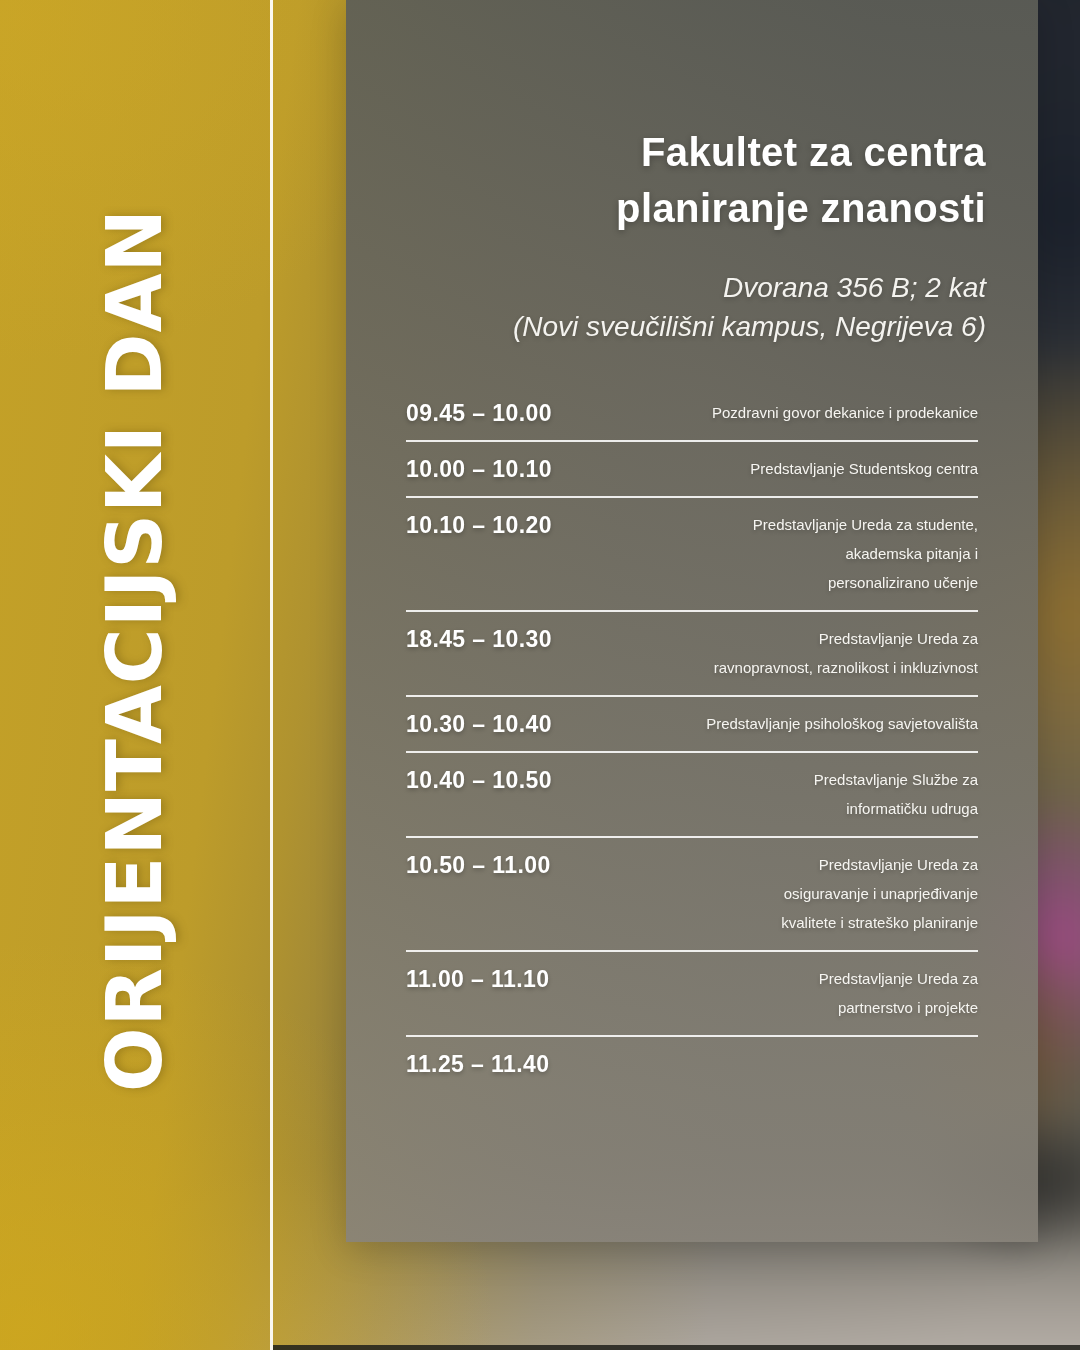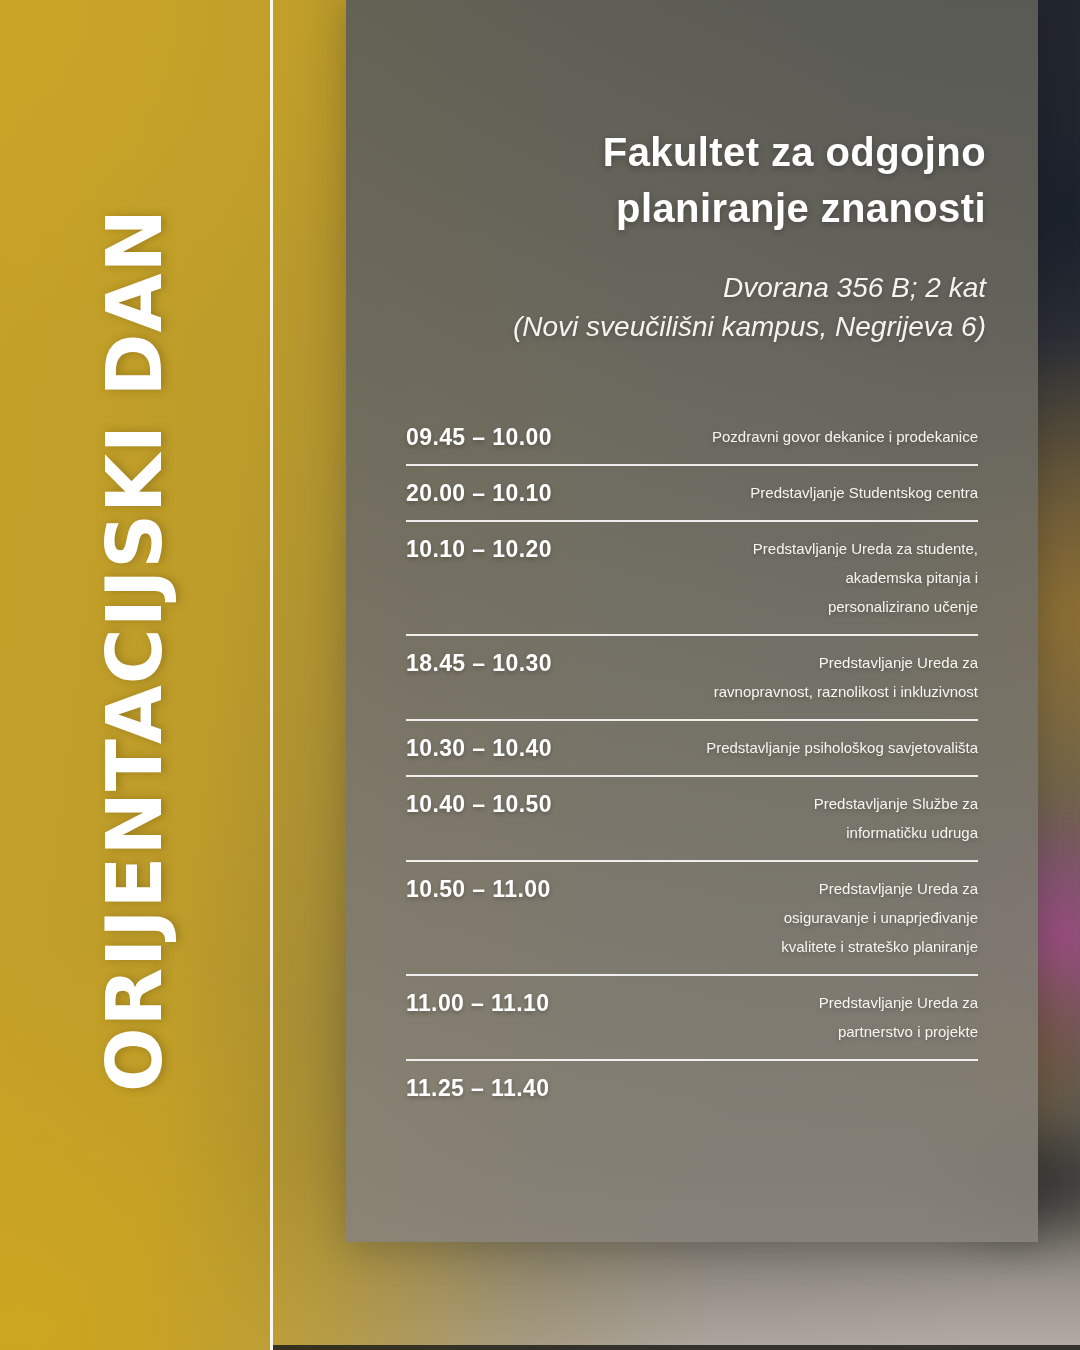--- a/index.html
+++ b/index.html
@@ -63,21 +63,21 @@
     margin:0; font-size:40px; font-weight:bold; line-height:56px;
     letter-spacing:0.4px; color:#ffffff;
     text-shadow:0 2px 6px rgba(0,0,0,0.28);
   }
   .faculty-title span { display:block; }
   .venue {
     margin-top:32px; font-size:28px; font-style:italic; line-height:39px;
     color:#f4f3ef; text-shadow:0 2px 5px rgba(0,0,0,0.22);
   }
   .venue span { display:block; }
-  .schedule { position:absolute; left:60px; right:60px; top:410px; }
+  .schedule { position:absolute; left:60px; right:60px; top:386px; }
   .schedule-row {
     position:relative; padding:12px 0 13px;
     border-bottom:2px solid rgba(255,255,255,0.88);
   }
   .schedule-row:last-child { border-bottom:none; }
   .row-time {
     position:absolute; left:0; top:14px;
     font-size:23px; font-weight:bold; letter-spacing:0.4px; color:#ffffff;
     text-shadow:0 2px 4px rgba(0,0,0,0.25);
     white-space:nowrap;
@@ -97,37 +97,37 @@
   <div class="photo-bg"></div>
   <div class="yellow-overlay"></div>
 
   <div class="vertical-title">ORIJENTACIJSKI DAN</div>
 
   <div class="divider-line"></div>
 
   <div class="panel">
     <div class="panel-header">
       <h1 class="faculty-title">
-        <span>Fakultet za odgojno</span>
+        <span>Fakultet za centra</span>
         <span>planiranje znanosti</span>
       </h1>
       <div class="venue">
         <span>Dvorana 356 B; 2 kat</span>
         <span>(Novi sveučilišni kampus, Negrijeva 6)</span>
       </div>
     </div>
 
     <div class="schedule">
   <div class="schedule-row">
     <div class="row-time">09.45 – 10.00</div>
     <div class="row-event">Pozdravni govor dekanice i prodekanice</div>
   </div>
 
   <div class="schedule-row">
-    <div class="row-time">20.00 – 10.10</div>
+    <div class="row-time">10.00 – 10.10</div>
     <div class="row-event">Predstavljanje Studentskog centra</div>
   </div>
 
   <div class="schedule-row">
     <div class="row-time">10.10 – 10.20</div>
     <div class="row-event">Predstavljanje Ureda za studente,
 akademska pitanja i
 personalizirano učenje</div>
   </div>
 

